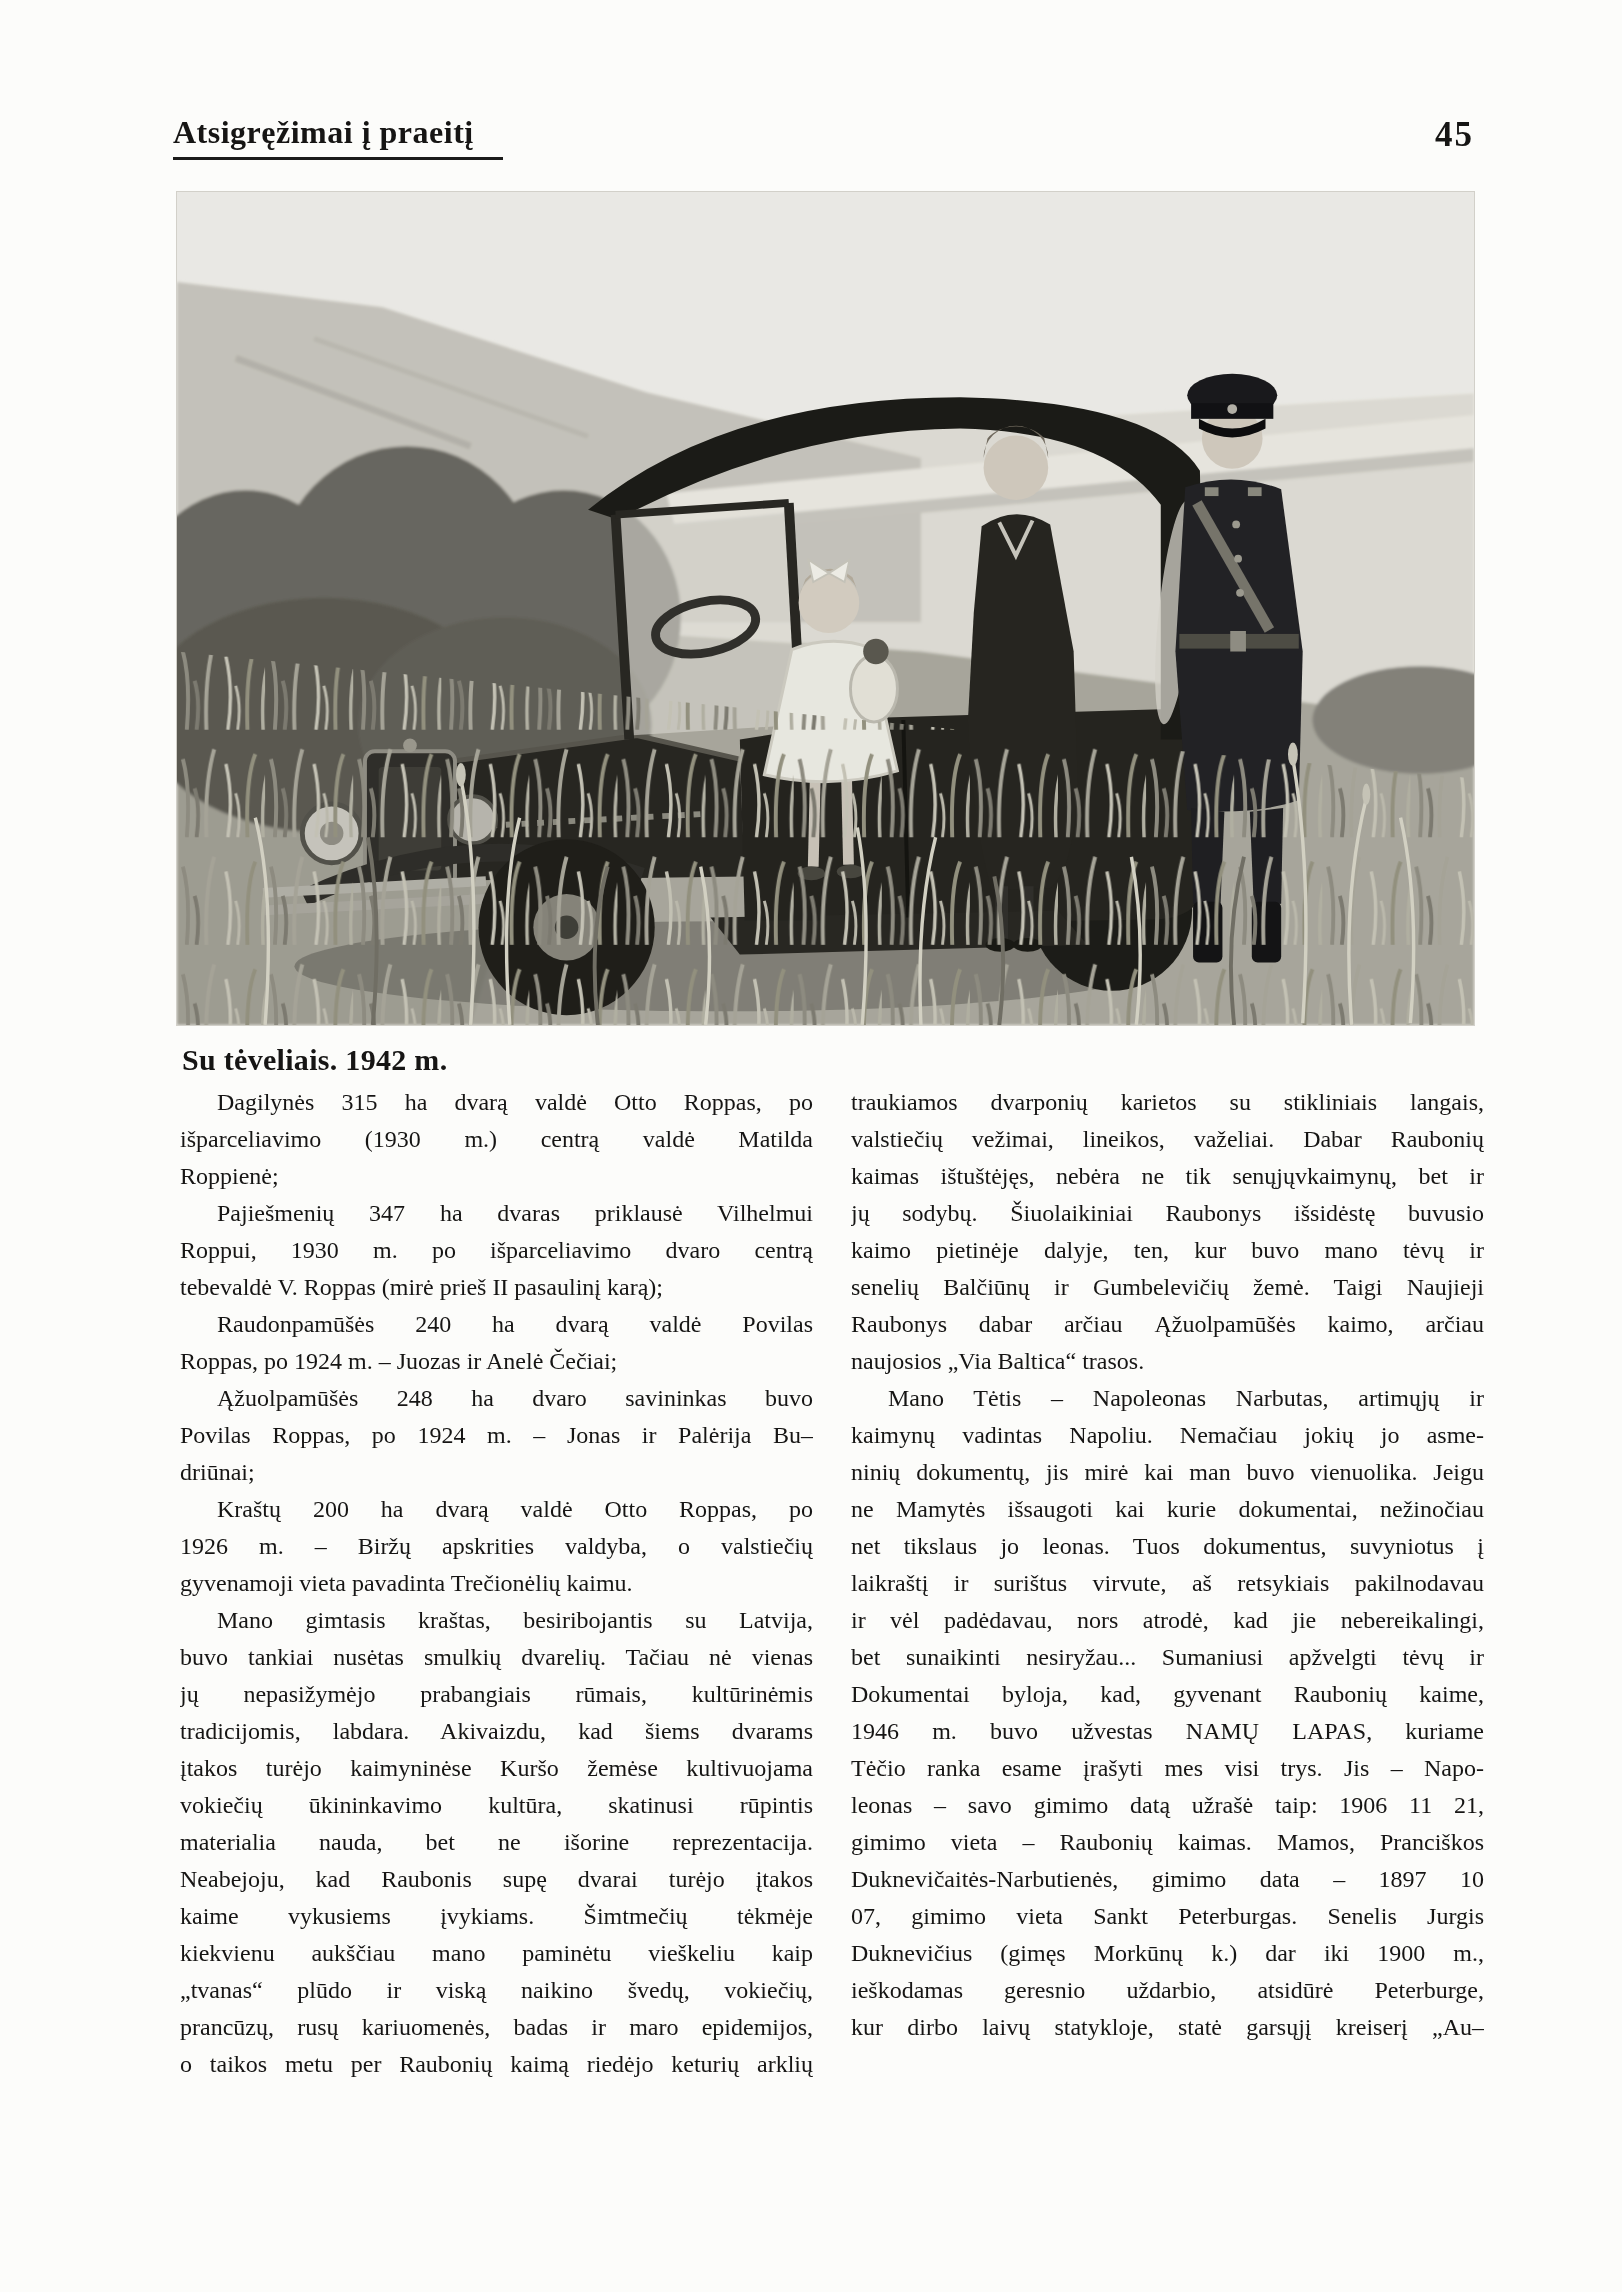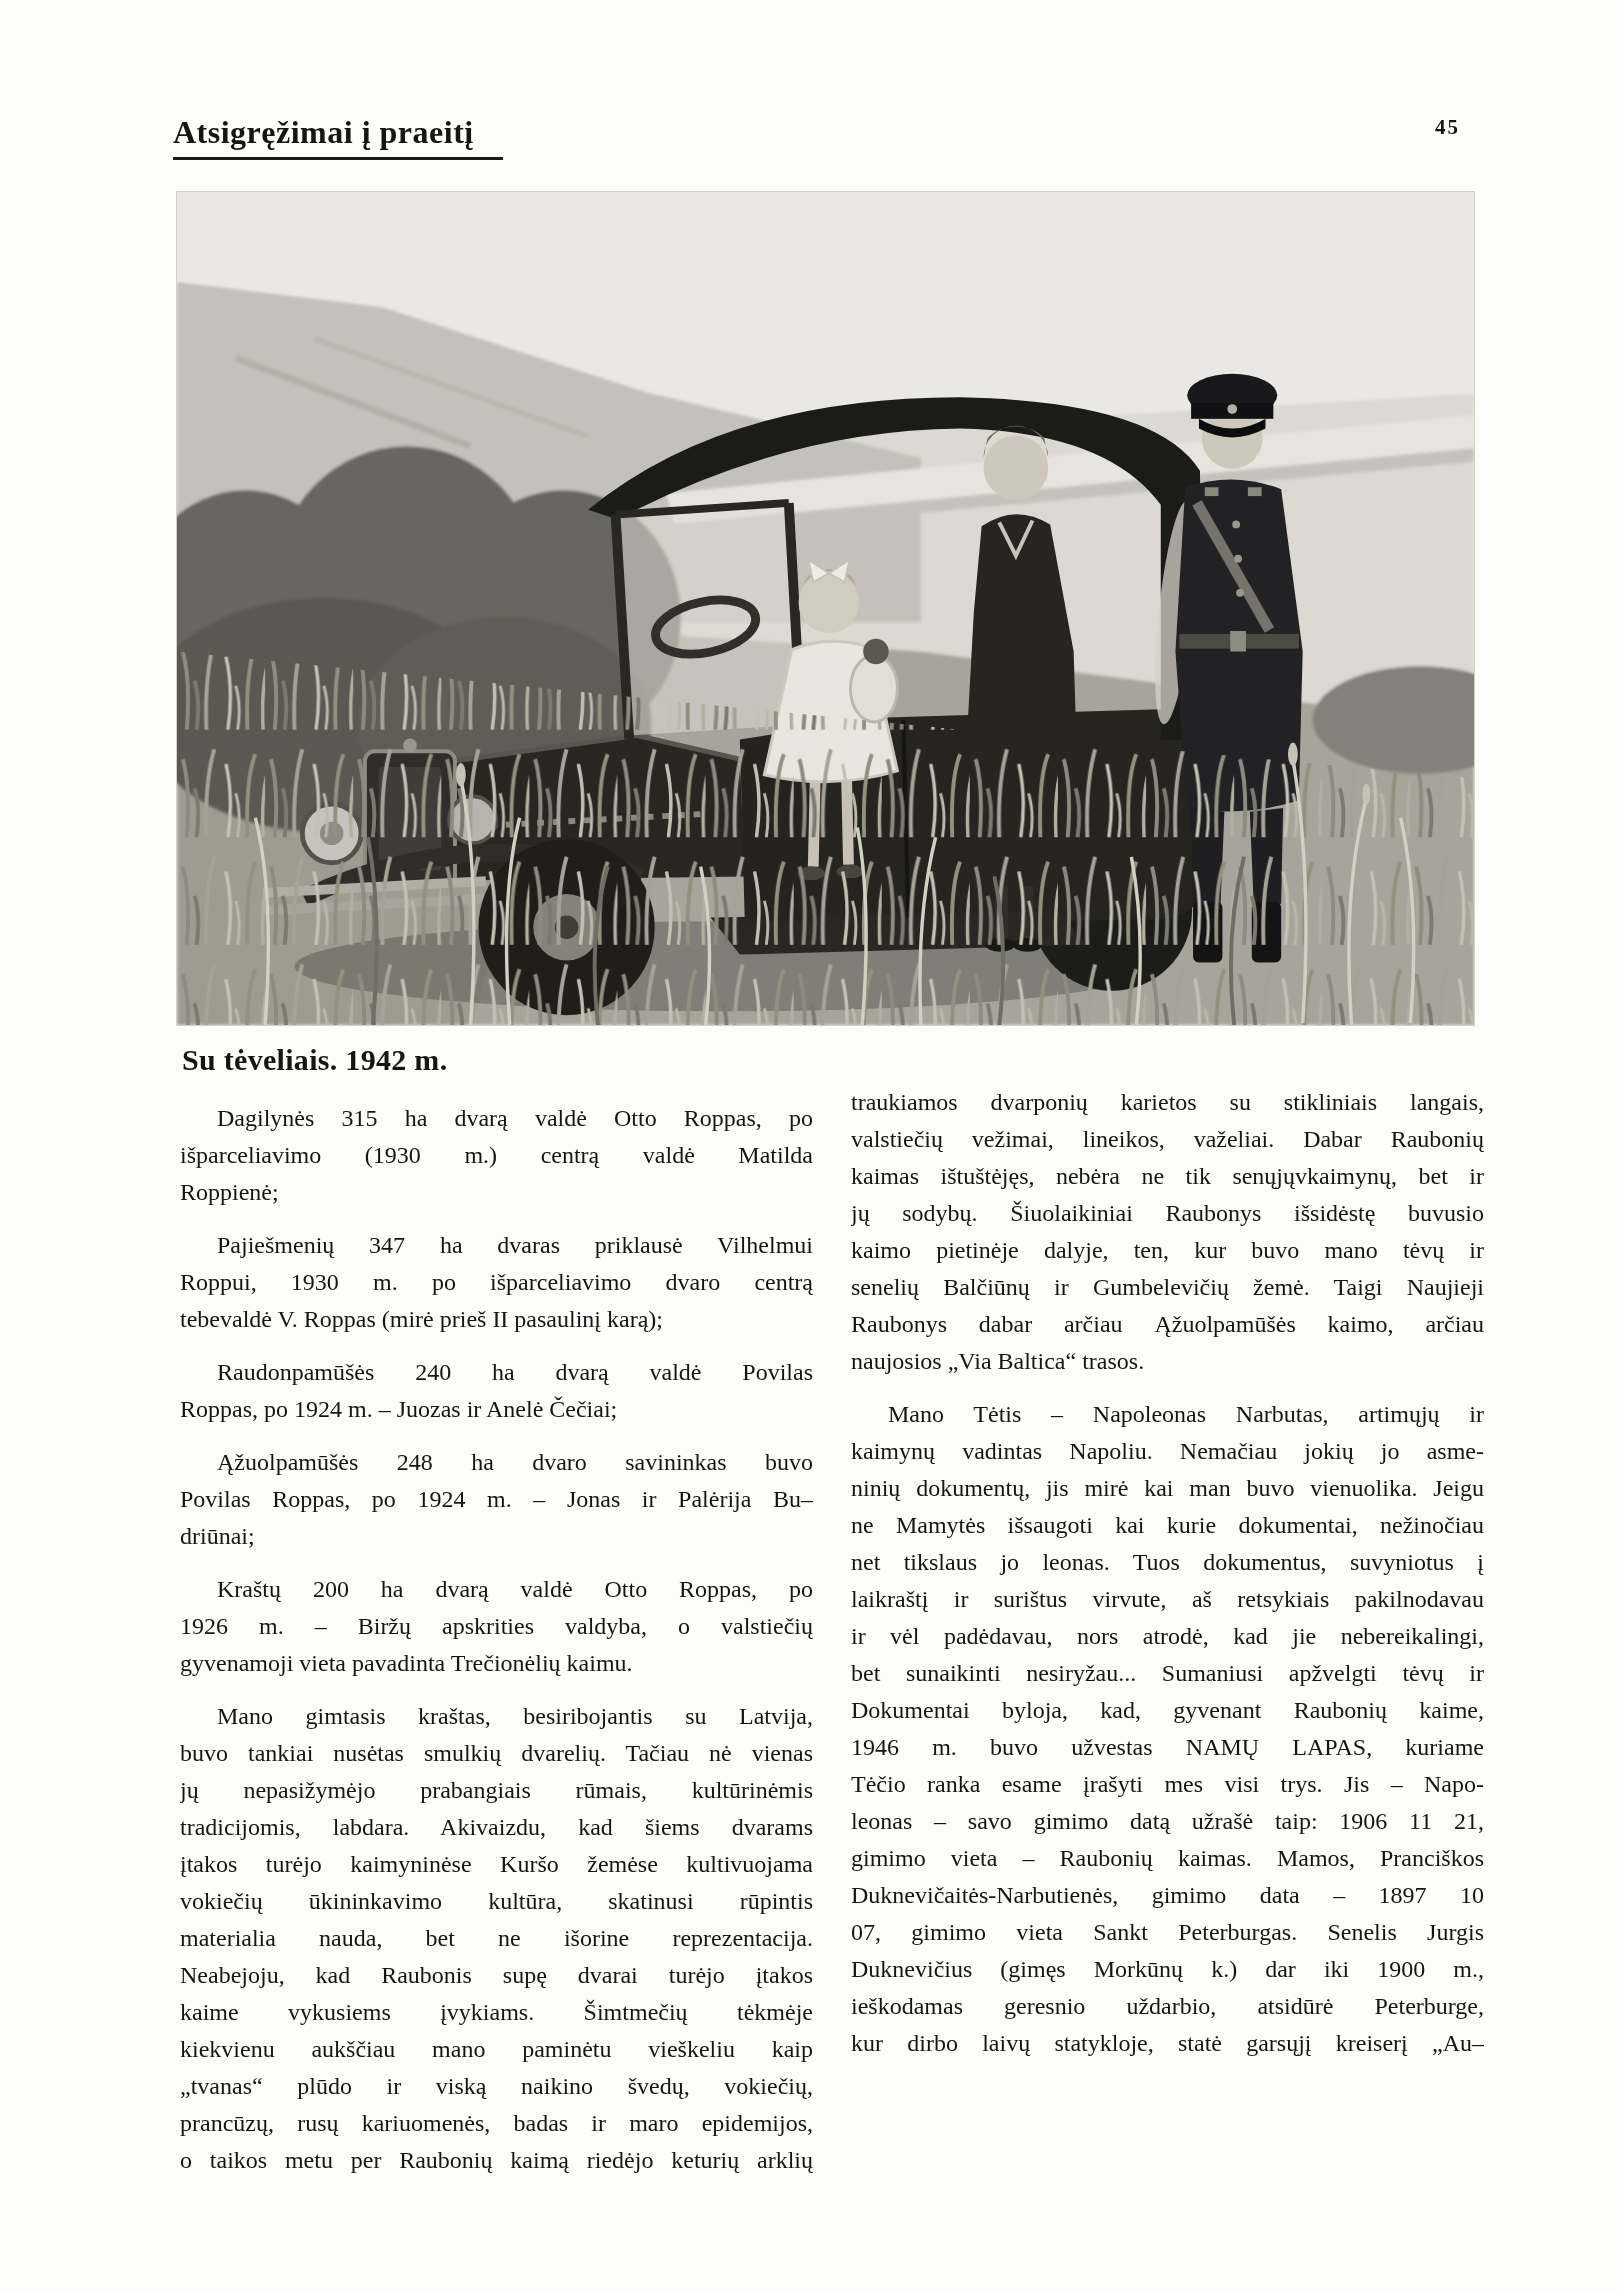--- a/index.html
+++ b/index.html
@@ -1,29 +1,29 @@
 <!DOCTYPE html>
 <html><head>
 <meta charset="utf-8">
 <style>
   html,body{margin:0;padding:0;background:#d9d9d6;}
   .page{position:relative;width:1622px;height:2293px;margin:0 auto;background:#fcfcfa;
         font-family:"Liberation Serif", serif;color:#161514;overflow:hidden;}
   .header-title{position:absolute;left:173px;top:114px;font-size:32px;font-weight:bold;letter-spacing:0.5px;}
   .header-rule{position:absolute;left:173px;top:157px;width:330px;height:2.9px;background:#1b1b1a;}
-  .page-number{position:absolute;left:1435px;top:115px;font-size:21px;font-weight:bold;letter-spacing:2px;}
+  .page-number{position:absolute;left:1435px;top:115px;font-size:35px;font-weight:bold;letter-spacing:2px;}
   .photo{position:absolute;left:176px;top:191px;width:1299px;height:835px;border:1px solid #d2d0c9;box-sizing:border-box;}
   .photo svg{display:block;width:100%;height:100%;}
   .caption{position:absolute;left:182px;top:1043px;font-size:30px;font-weight:bold;letter-spacing:0.3px;}
   .column{position:absolute;top:1084px;width:633px;font-size:24px;}
   .column.left{left:180px;}
   .column.right{left:851px;}
   .line{height:37px;line-height:37px;white-space:nowrap;overflow:hidden;
         text-align:justify;text-align-last:justify;}
-  .line.indent{text-indent:37px;margin-top:16px;}
+  .line.indent{text-indent:37px;}
   .line.para-end{text-align-last:left;}
 </style>
 </head>
 <body>
 
 <div class="page">
 
   <div class="header-title">Atsigręžimai į praeitį</div>
   <div class="header-rule"></div>
   <div class="page-number">45</div>

